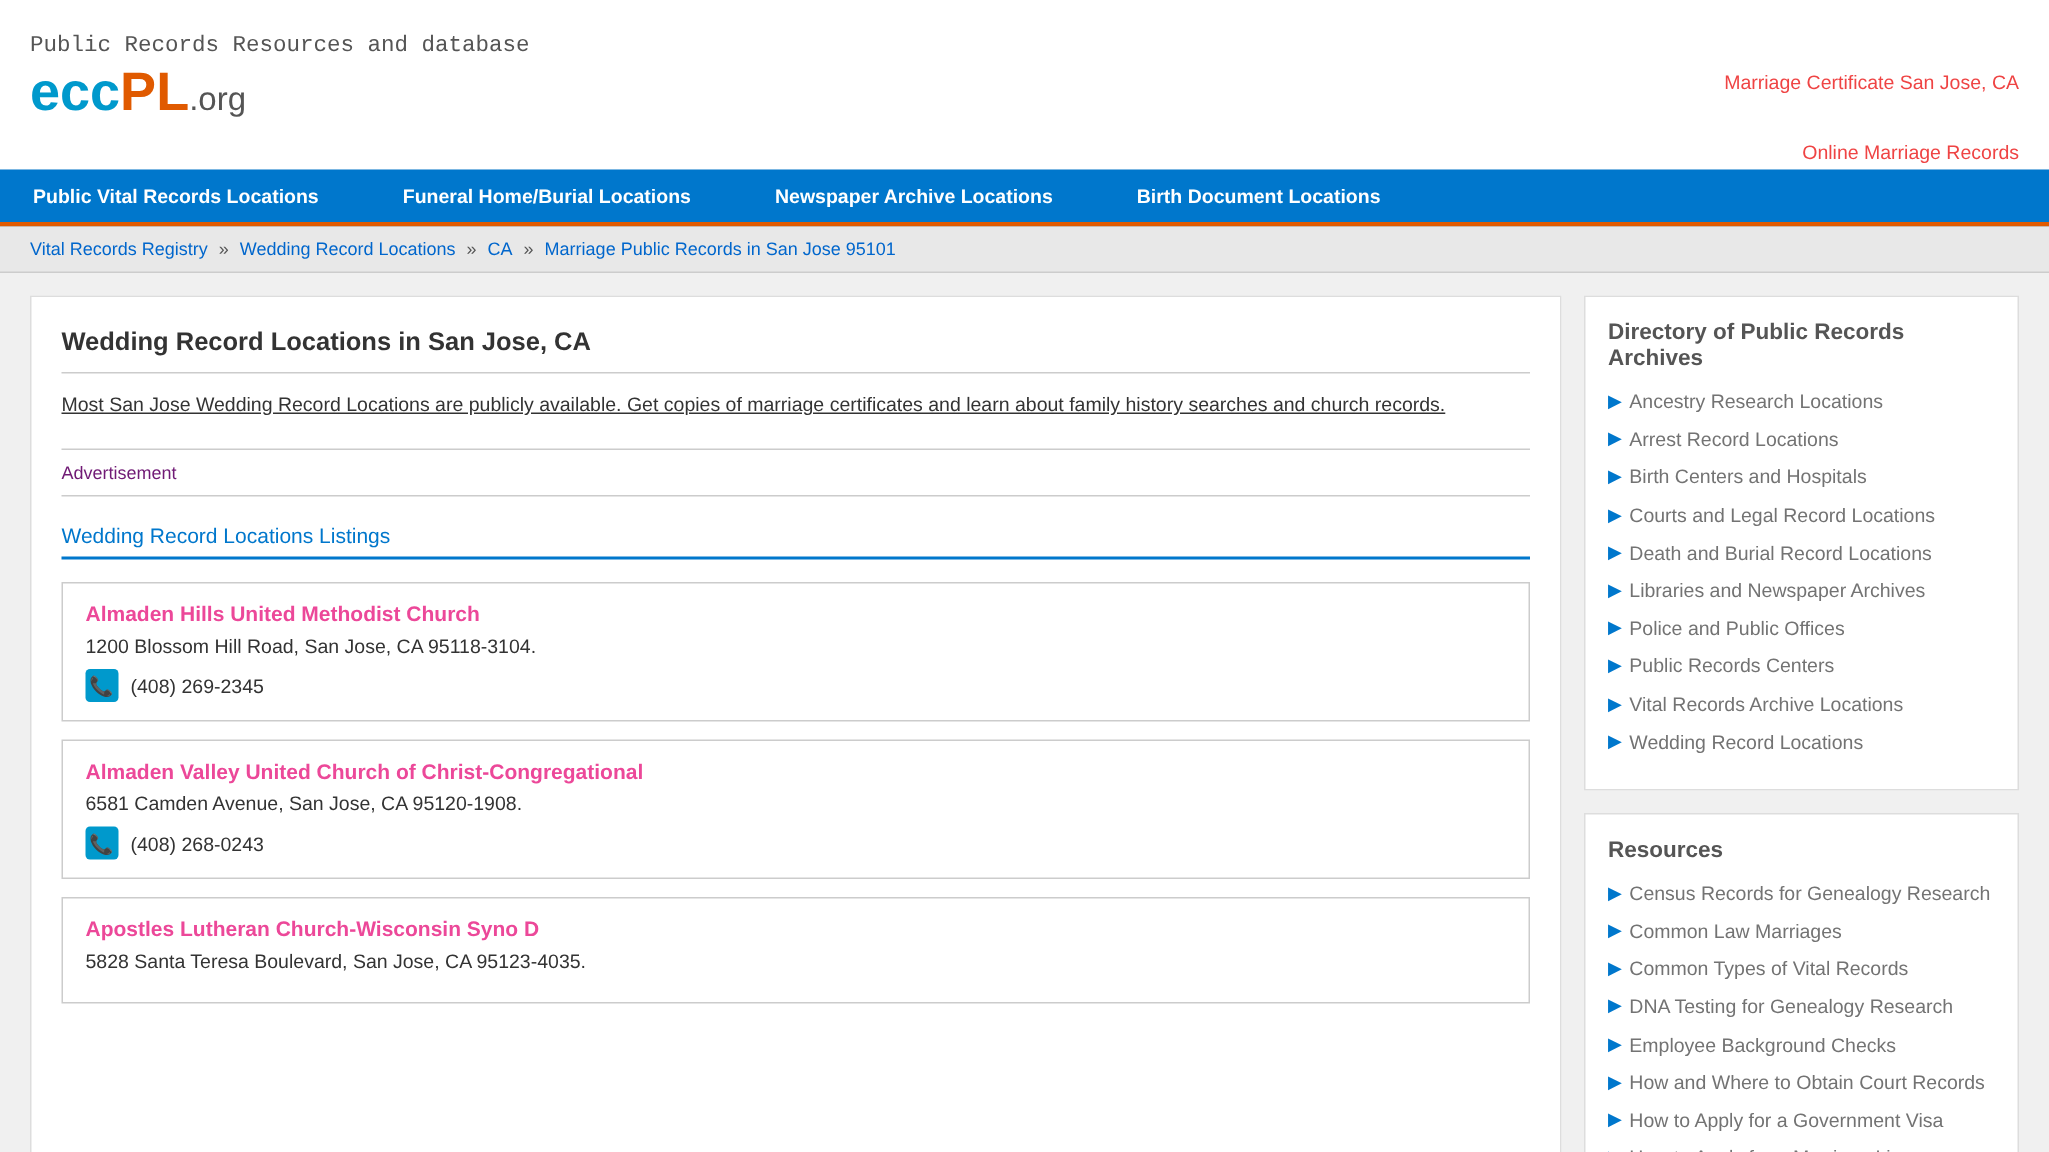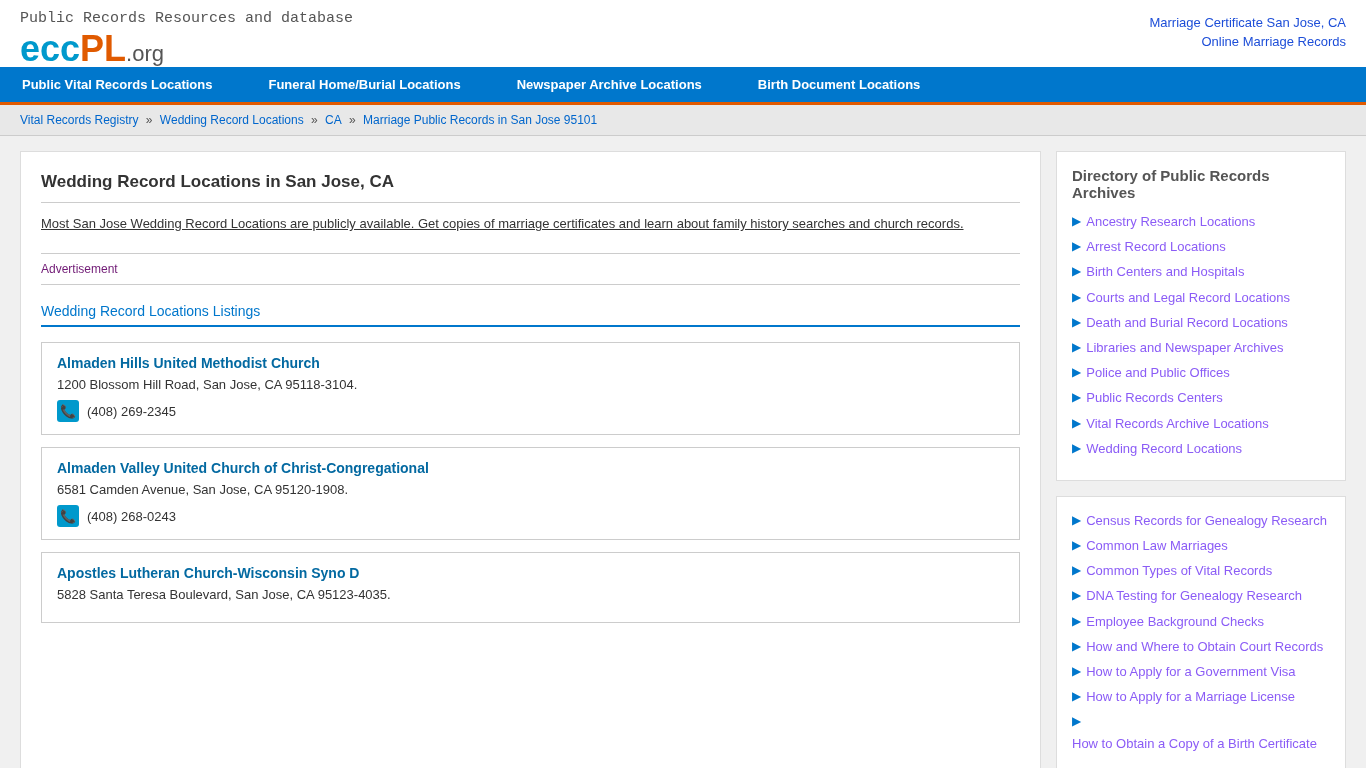--- a/index.html
+++ b/index.html
@@ -1,27 +1,27 @@
 <!DOCTYPE html>
 <html><head>
   <meta charset="utf-8">
   <style>
     * { margin: 0; padding: 0; box-sizing: border-box; }
     body { font-family: Arial, sans-serif; font-size: 13px; background: #f0f0f0; color: #333; }
 
     
     #header { background: #fff; padding: 10px 20px 0 20px; display: flex; align-items: flex-start; justify-content: space-between; }
-    #logo-area { display: flex; flex-direction: column; }
+    #logo-area { display: flex; flex-direction: column; margin-top: 12px; }
     #tagline { font-family: 'Courier New', monospace; font-size: 15px; color: #555; margin-bottom: 4px; }
     #logo { font-size: 36px; font-weight: bold; line-height: 1; }
     #logo .ecc { color: #0099cc; }
     #logo .pl { color: #e05a00; }
     #logo .org { font-size: 22px; color: #555; font-weight: normal; }
     #header-links { text-align: right; font-size: 13px; padding-top: 5px; }
-    #header-links a { color: #1d4ed8; text-decoration: none; display: block; margin-bottom: 4px; }
+    #header-links a { color: #ef4444; text-decoration: none; display: block; margin-bottom: 4px; margin-top: 32px; }
 
     
     #navbar { background: #0077cc; display: flex; align-items: stretch; border-bottom: 3px solid #e05a00; gap: 12px; }
     #navbar a { color: #fff; text-decoration: none; padding: 10px 22px; font-size: 13px; font-weight: bold; display: block; white-space: nowrap; }
 
     
     #breadcrumb { background: #e8e8e8; padding: 8px 20px; font-size: 12px; border-bottom: 1px solid #ccc; }
     #breadcrumb a { color: #0066cc; text-decoration: none; }
     #breadcrumb span { color: #555; margin: 0 4px; }
 
@@ -31,32 +31,32 @@
     
     #content { flex: 1; background: #fff; border: 1px solid #ddd; padding: 20px; min-width: 0; }
     #content-title { font-size: 17px; font-weight: bold; color: #333; margin-bottom: 10px; padding-bottom: 10px; border-bottom: 1px solid #ccc; }
     #content-desc { font-size: 13px; color: #333; line-height: 1.7; margin-bottom: 15px; text-align: justify; text-decoration: underline; }
     #content-desc2 { font-size: 13px; color: #333; line-height: 1.7; text-align: justify; }
     #ad-bar { border-top: 1px solid #ccc; border-bottom: 1px solid #ccc; padding: 8px 0; margin: 18px 0; color: #701a75; font-size: 12px; }
     #listings-title { font-size: 14px; color: #0077cc; font-weight: normal; border-bottom: 2px solid #0077cc; padding-bottom: 6px; margin-bottom: 15px; }
 
     
     .listing-card { border: 1px solid #ccc; padding: 12px 15px; margin-bottom: 12px; background: #fff; }
-    .listing-name { font-size: 14px; font-weight: bold; color: #0369a1; text-decoration: none; margin-bottom: 6px; display: block; }
+    .listing-name { font-size: 14px; font-weight: bold; color: #ec4899; text-decoration: none; margin-bottom: 6px; display: block; }
     .listing-address { font-size: 13px; color: #333; margin-bottom: 8px; }
     .listing-phone { display: flex; align-items: center; gap: 8px; font-size: 13px; color: #333; }
     .phone-icon { width: 22px; height: 22px; background: #0099cc; border-radius: 3px; display: flex; align-items: center; justify-content: center; color: #fff; font-size: 13px; }
 
     
     #sidebar { width: 290px; flex-shrink: 0; }
     .sidebar-box { background: #fff; border: 1px solid #ddd; padding: 15px; margin-bottom: 15px; }
     .sidebar-title { font-size: 15px; font-weight: bold; color: #555; margin-bottom: 12px; }
     .sidebar-link-item { display: flex; align-items: flex-start; margin-bottom: 7px; gap: 5px; }
     .arrow { color: #0077cc; font-size: 12px; flex-shrink: 0; margin-top: 1px; }
-    .sidebar-link { color: #8b5cf6; text-decoration: none; font-size: 13px; line-height: 1.4; }
+    .sidebar-link { color: #737373; text-decoration: none; font-size: 13px; line-height: 1.4; }
   </style>
 </head>
 <body>
 
 <div id="header">
   <div id="logo-area">
     <div id="tagline">Public Records Resources and database</div>
     <div id="logo">
       <span class="ecc">ecc</span><span class="pl">PL</span><span class="org">.org</span>
     </div>
@@ -150,20 +150,21 @@
             <span class="arrow">▶</span>
             <a class="sidebar-link" href="#">Vital Records Archive Locations</a>
           </div>
           <div class="sidebar-link-item">
             <span class="arrow">▶</span>
             <a class="sidebar-link" href="#">Wedding Record Locations</a>
           </div>
         </div>
     </div>
     <div class="sidebar-box">
+      <div class="sidebar-title">Resources</div>
       <div id="sidebar-resources-links">
           <div class="sidebar-link-item">
             <span class="arrow">▶</span>
             <a class="sidebar-link" href="#">Census Records for Genealogy Research</a>
           </div>
           <div class="sidebar-link-item">
             <span class="arrow">▶</span>
             <a class="sidebar-link" href="#">Common Law Marriages</a>
           </div>
           <div class="sidebar-link-item">

